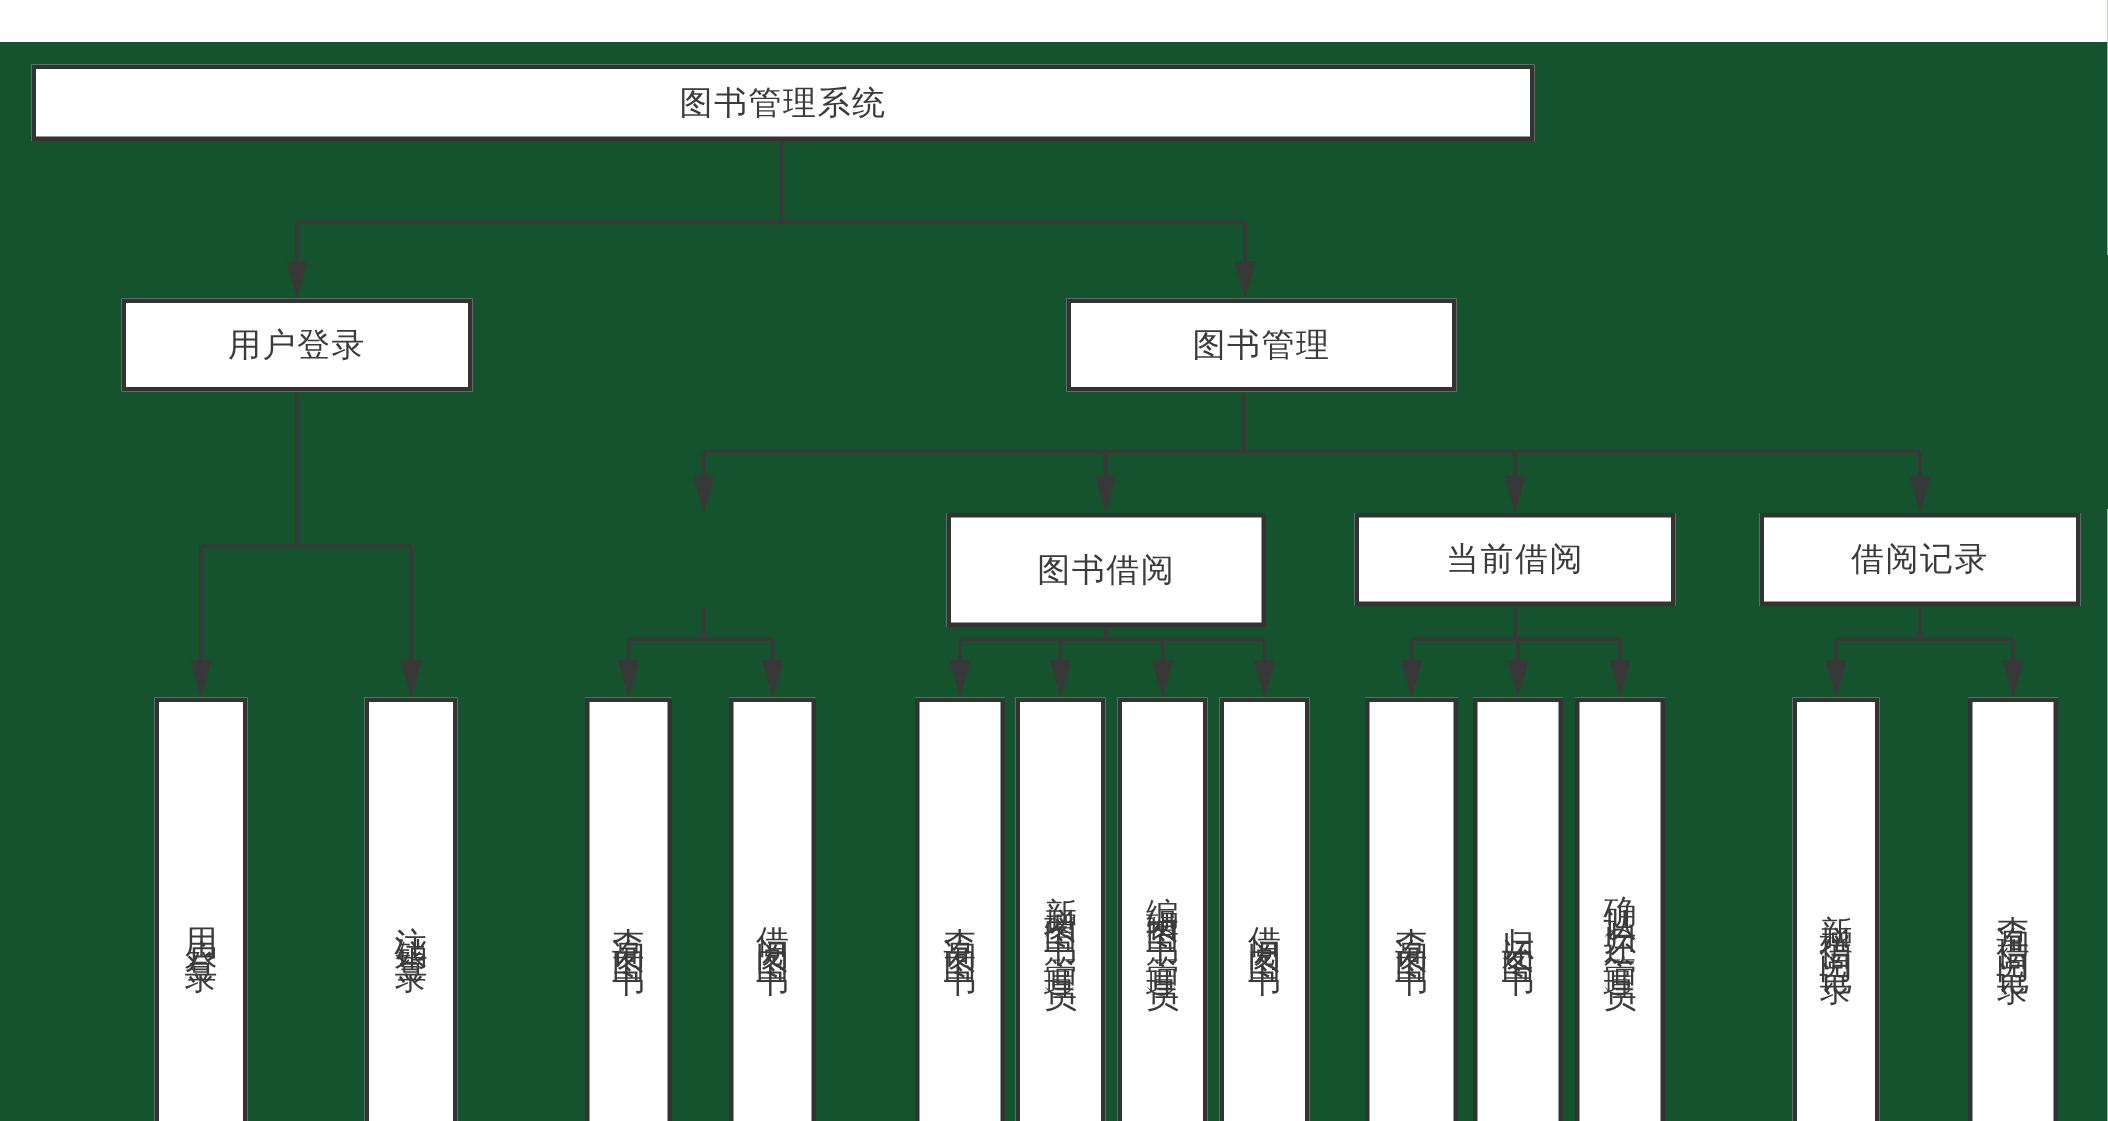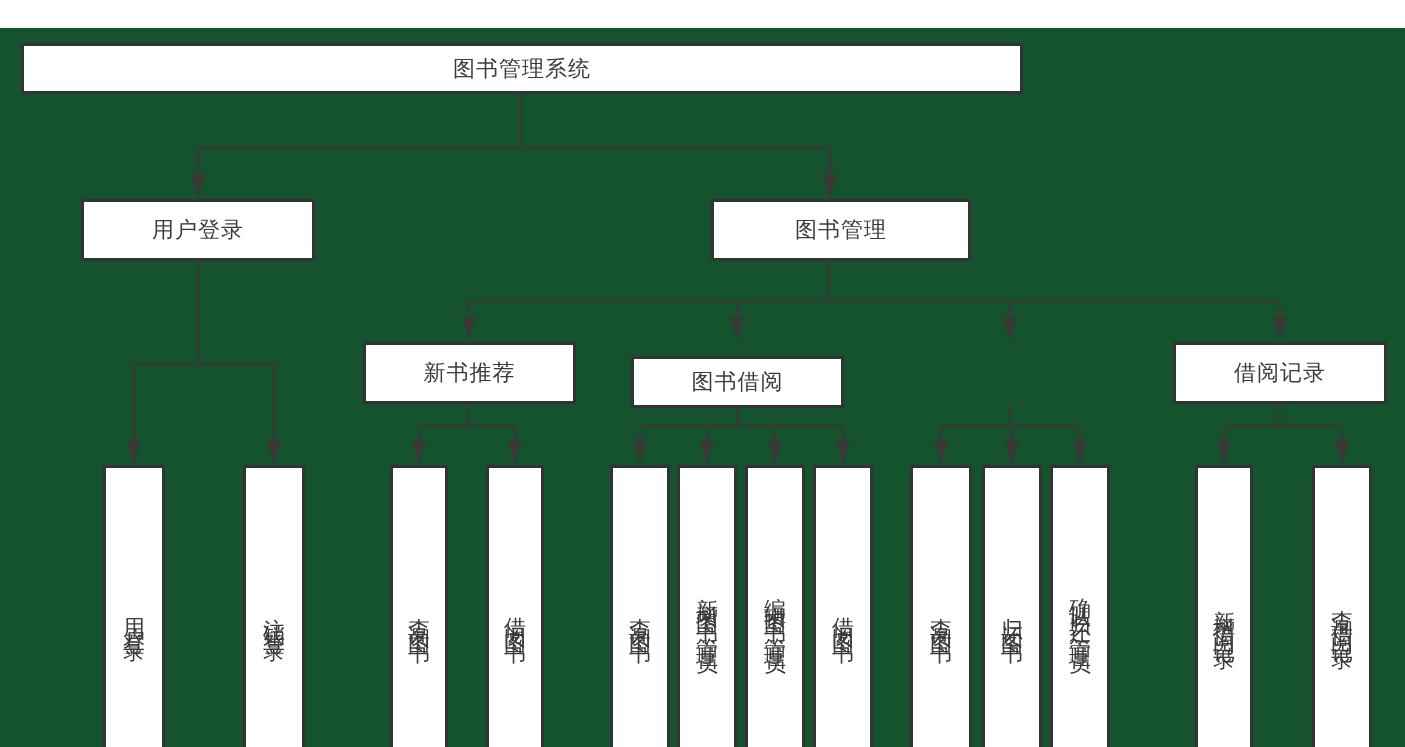--- a/index.html
+++ b/index.html
@@ -104,25 +104,25 @@
     <span>图书管理系统</span>
   </div>
 
   <div class="node hbox" style="left:81px;top:171px;width:234px;height:62px">
     <span>用户登录</span>
   </div>
   <div class="node hbox" style="left:711px;top:171px;width:260px;height:62px">
     <span>图书管理</span>
   </div>
 
-  <div class="node hbox" style="left:363px;top:314px;width:213px;height:62px">
-    <span>新书推荐</span>
+  <div class="node hbox" style="left:631px;top:314px;width:213px;height:76px">
+    <span>图书借阅</span>
   </div>
-  <div class="node hbox" style="left:631px;top:328px;width:213px;height:52px">
-    <span>图书借阅</span>
+  <div class="node hbox" style="left:903px;top:314px;width:214px;height:62px">
+    <span>当前借阅</span>
   </div>
   <div class="node hbox" style="left:1173px;top:314px;width:214px;height:62px">
     <span>借阅记录</span>
   </div>
 
   <div class="node vbox" style="left:103px;top:437px;width:62px;height:301px">
     <span>用户登录</span>
   </div>
   <div class="node vbox" style="left:243px;top:437px;width:62px;height:301px">
     <span>注销登录</span>

